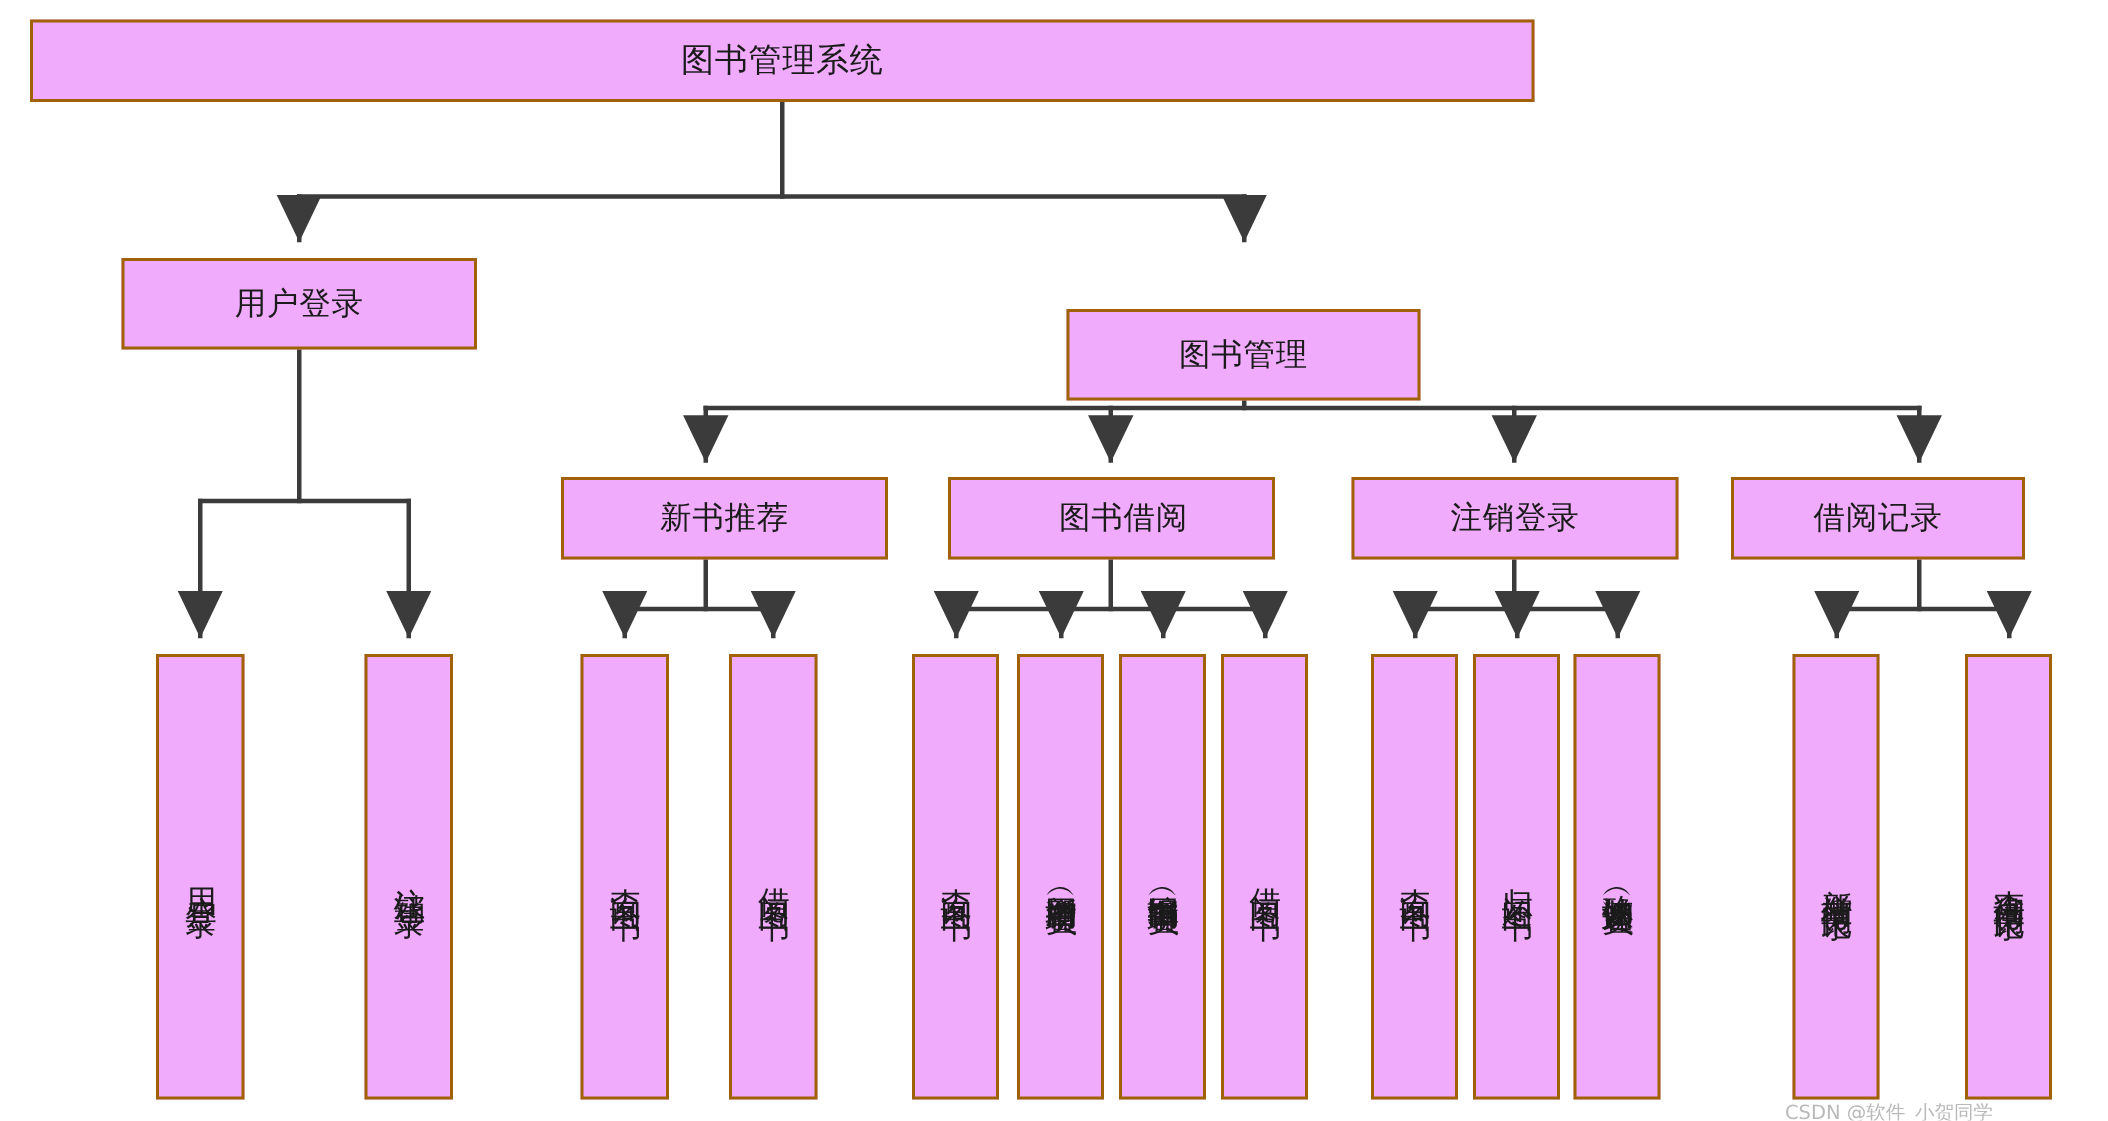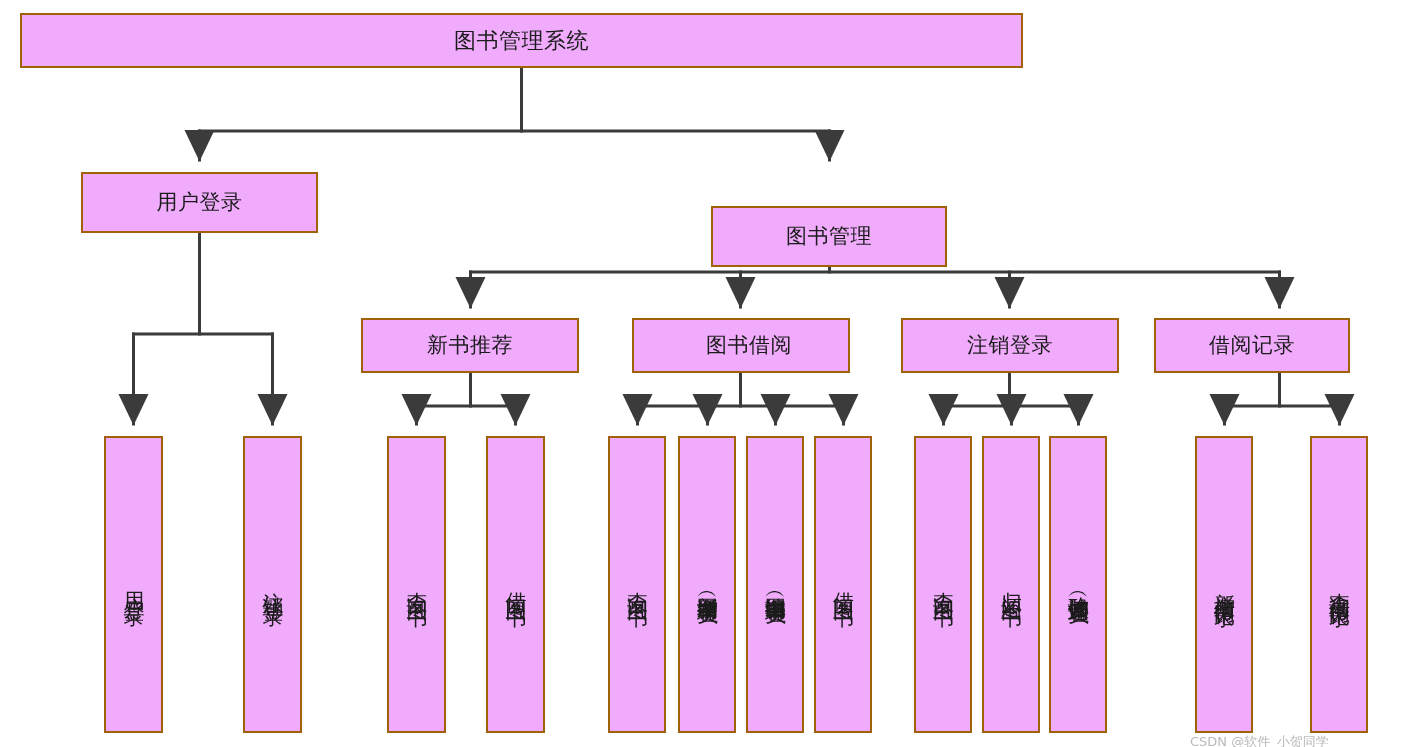--- a/index.html
+++ b/index.html
@@ -135,21 +135,21 @@
     <span class="label">图书管理系统</span>
   </div>
 
   <div class="node h" id="node-l2-0" style="left: 81px; top: 172px; width: 237px; height: 61px;">
     <span class="label">用户登录</span>
   </div>
   <div class="node h" id="node-l2-1" style="left: 711px; top: 172px; width: 236px; height: 61px; margin-top: 34px;">
     <span class="label">图书管理</span>
   </div>
 
-  <div class="node h" id="node-l3-0" style="left: 361px; top: 318px; width: 218px; height: 55px;">
+  <div class="node h" id="node-l3-0" style="left: 374px; top: 318px; width: 218px; height: 55px;">
     <span class="label">新书推荐</span>
   </div>
   <div class="node h" id="node-l3-1" style="left: 632px; top: 318px; width: 218px; height: 55px; padding-left: 16px;">
     <span class="label">图书借阅</span>
   </div>
   <div class="node h" id="node-l3-2" style="left: 901px; top: 318px; width: 218px; height: 55px;">
     <span class="label">注销登录</span>
   </div>
   <div class="node h" id="node-l3-3" style="left: 1154px; top: 318px; width: 196px; height: 55px;">
     <span class="label">借阅记录</span>

